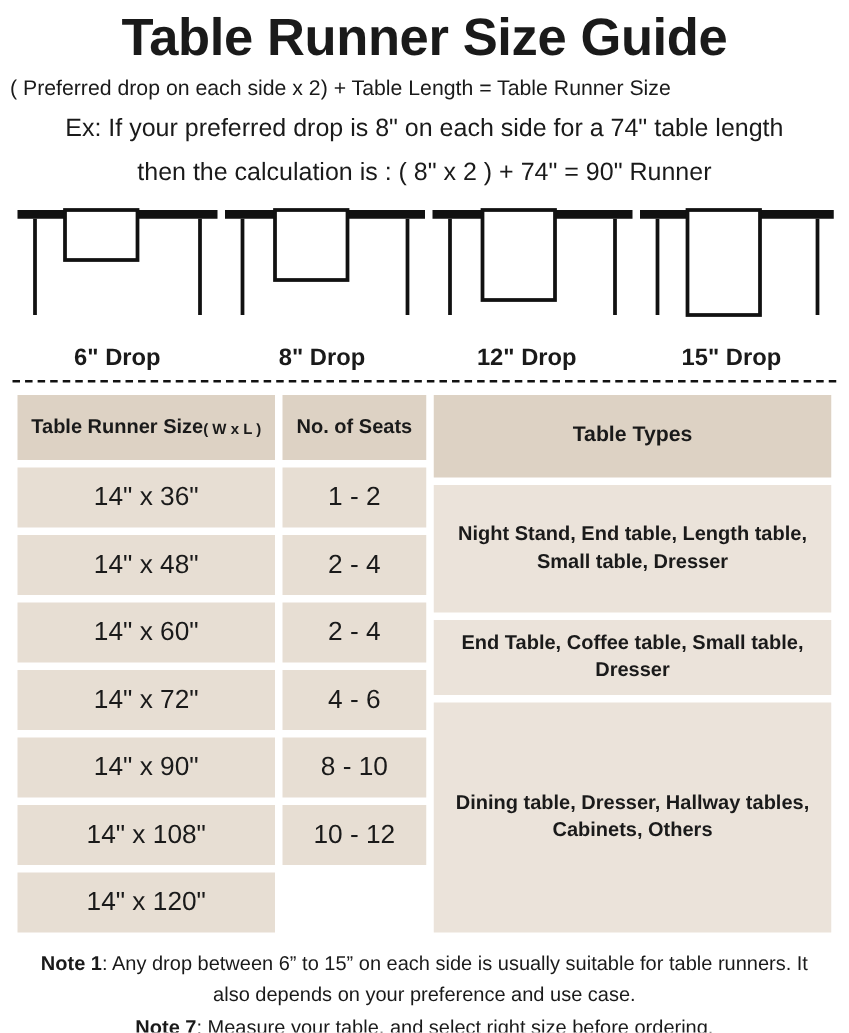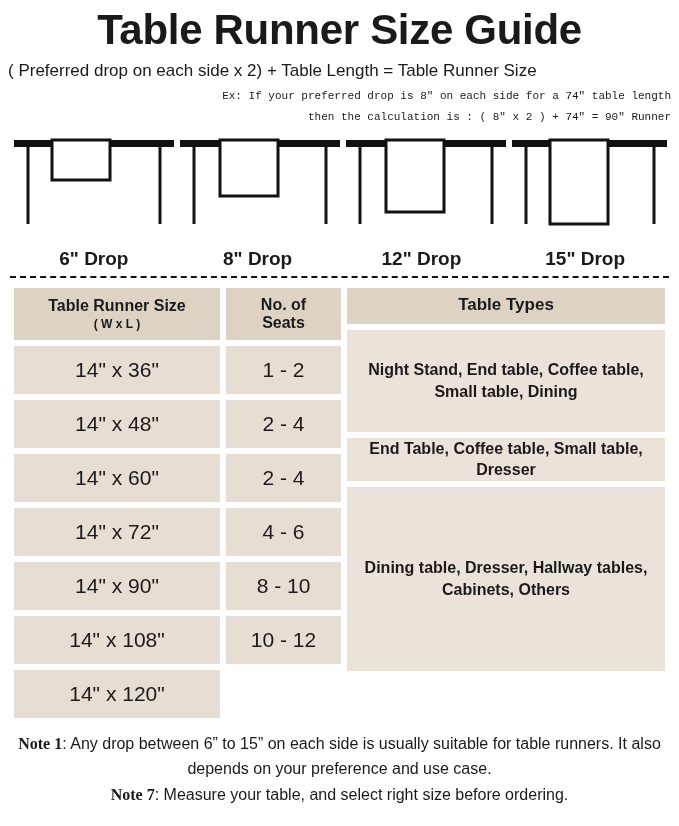--- a/index.html
+++ b/index.html
@@ -29,25 +29,24 @@
     margin: 6px 0 4px 0;
     line-height: 1.15;
   }
   .formula {
     text-align: left;
     font-size: 17px;
     line-height: 1.5;
     margin: 2px 0 0 0;
   }
   .example {
-    text-align: right;
-    font-size: 11px;
+    text-align: center;
+    font-size: 20px;
     line-height: 1.55;
     margin: 4px 0 0 0;
-    font-family: Liberation Mono, monospace;
   }
 
   
   .diagram {
     position: relative;
     height: 112px;
     margin: 8px 0 0 0;
   }
   .diagram svg { display: block; }
 
@@ -75,26 +74,26 @@
     padding: 0 6px;
   }
   .col-size { width: 206px; }
   .col-seats { width: 115px; }
   .col-types { flex: 1; }
 
   .cell {
     background: #e7ded3;
     box-sizing: border-box;
     display: flex;
-    flex-direction: column;
+    flex-direction: row;
     align-items: center;
     justify-content: center;
     text-align: center;
     margin-bottom: 6px;
-    padding: 4px 21px;
+    padding: 4px 0;
   }
   .cell.header {
     background: #ddd2c4;
     font-weight: bold;
     font-size: 16px;
     height: 52px;
   }
   .cell.header .sub {
     font-weight: bold;
     font-size: 12px;
@@ -116,32 +115,32 @@
     justify-content: center;
     text-align: center;
     font-weight: bold;
     font-size: 16px;
     line-height: 1.35;
     margin-bottom: 6px;
     padding: 4px 12px;
   }
   .types-cell.header {
     background: #ddd2c4;
-    height: 36px;
+    height: 66px;
     font-size: 17px;
   }
 
   .notes {
     padding: 0 8px;
     margin-top: 8px;
     font-size: 16px;
     line-height: 1.55;
     text-align: center;
   }
-  .notes b { font-weight: bold; font-family: Liberation Serif, serif; }
+  .notes b { font-weight: bold; }
   .note-line { margin-top: 2px; }
 </style>
 </head>
 <body>
 
 <div class="page">
 
   <div class="title">Table Runner Size Guide</div>
   <div class="formula">( Preferred drop on each side x 2) + Table Length = Table Runner Size</div>
   <div class="example">Ex: If your preferred drop is 8" on each side for a 74" table length</div>
@@ -213,22 +212,22 @@
       <div class="cell seats">1 - 2</div>
       <div class="cell seats">2 - 4</div>
       <div class="cell seats">2 - 4</div>
       <div class="cell seats">4 - 6</div>
       <div class="cell seats">8 - 10</div>
       <div class="cell seats">10 - 12</div>
     </div>
 
     <div class="col-types">
       <div class="types-cell header">Table Types</div>
-      <div class="types-cell" style="height:102px">Night Stand, End table, Coffee table, Small table, Dining</div>
-      <div class="types-cell" style="height:43px">End Table, Coffee table, Small table, Dresser</div>
+      <div class="types-cell" style="height:102px">Night Stand, End table, Length table, Small table, Dresser</div>
+      <div class="types-cell" style="height:60px">End Table, Coffee table, Small table, Dresser</div>
       <div class="types-cell" style="height:184px">Dining table, Dresser, Hallway tables, Cabinets, Others</div>
     </div>
 
   </div>
 
   <div class="notes">
     <div class="note-line">
       <b>Note 1</b><span>: Any drop between 6” to 15” on each side is usually suitable for table runners. It also depends on your preference and use case.</span>
     </div>
     <div class="note-line">

